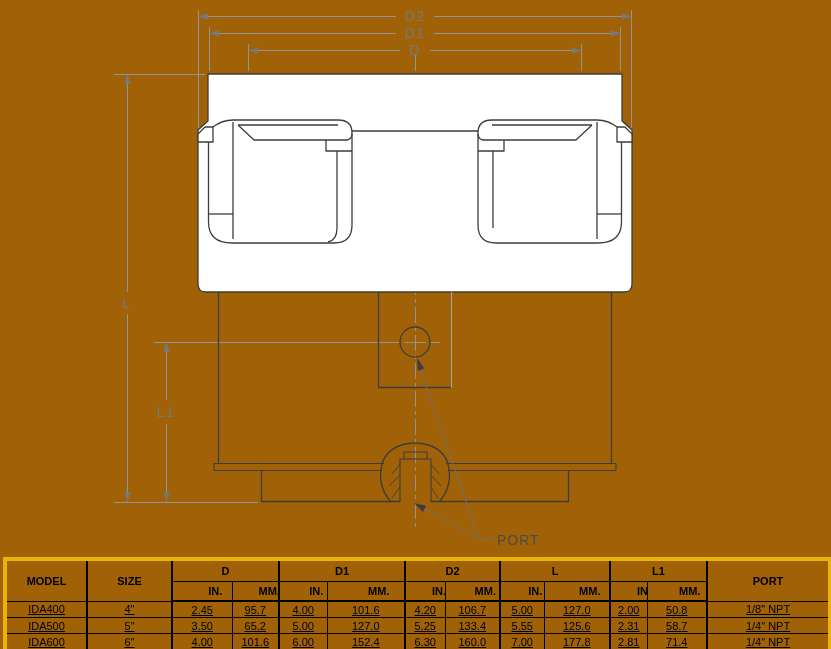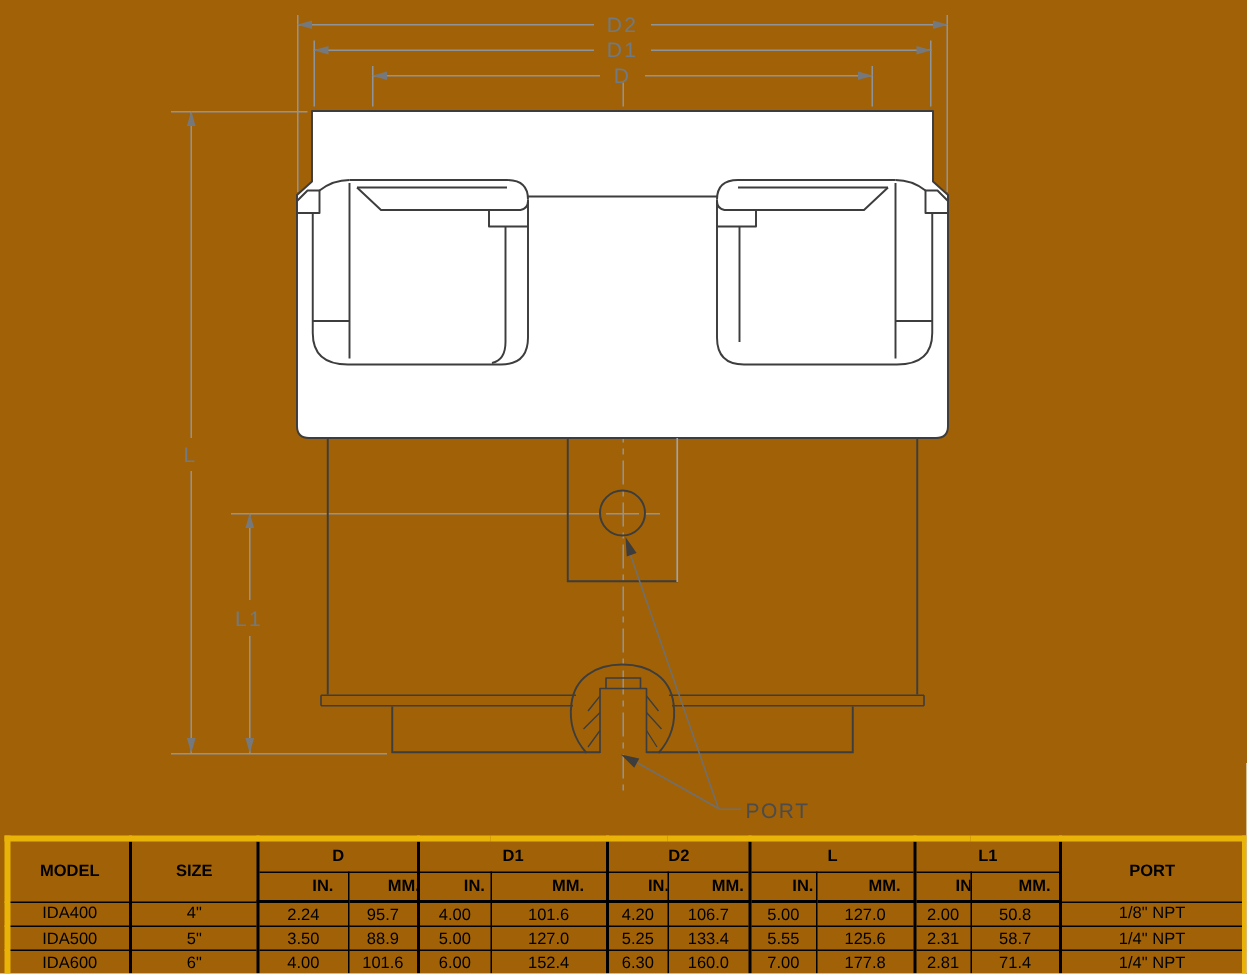--- a/index.html
+++ b/index.html
@@ -13,21 +13,21 @@
   
   #specwrap{position:absolute;top:557px;left:3px;width:825px;}
   table.spec{border-collapse:collapse;table-layout:fixed;width:825px;
              border:4px solid #eab308;}
   table.spec th,table.spec td{border:1px solid #000;text-align:center;
              padding:0;font-size:11px;color:#000;overflow:hidden;white-space:nowrap;}
   table.spec th{font-weight:bold;}
   tr.grouphead th{height:20px;}
   tr.subhead th{height:18px;border-bottom:2px solid #000;padding-left:26px;}
   th.span2{border-bottom:2px solid #000;}
-  tr.datarow td{height:15px;font-weight:normal;}
+  tr.datarow td{height:15px;font-weight:normal;text-decoration:underline;}
   .gl{border-left:2px solid #000 !important;}
 </style>
 </head>
 <body>
 
 <div id="page">
 
   <svg id="drawing" width="831" height="557" viewBox="0 0 831 557">
 
     <g stroke="#8f9499" stroke-width="1" fill="none">
@@ -187,37 +187,37 @@
         <th class="gl">IN.</th>
         <th>MM.</th>
         <th class="gl">IN.</th>
         <th>MM.</th>
         <th class="gl">IN.</th>
         <th>MM.</th>
       </tr>
       <tr class="datarow">
         <td>IDA400</td>
         <td class="gl">4"</td>
-        <td class="gl">2.24</td>
+        <td class="gl">2.45</td>
         <td>95.7</td>
         <td class="gl">4.00</td>
         <td>101.6</td>
         <td class="gl">4.20</td>
         <td>106.7</td>
         <td class="gl">5.00</td>
         <td>127.0</td>
         <td class="gl">2.00</td>
         <td>50.8</td>
         <td class="gl">1/8" NPT</td>
       </tr>
       <tr class="datarow">
         <td>IDA500</td>
         <td class="gl">5"</td>
         <td class="gl">3.50</td>
-        <td>88.9</td>
+        <td>65.2</td>
         <td class="gl">5.00</td>
         <td>127.0</td>
         <td class="gl">5.25</td>
         <td>133.4</td>
         <td class="gl">5.55</td>
         <td>125.6</td>
         <td class="gl">2.31</td>
         <td>58.7</td>
         <td class="gl">1/4" NPT</td>
       </tr>

